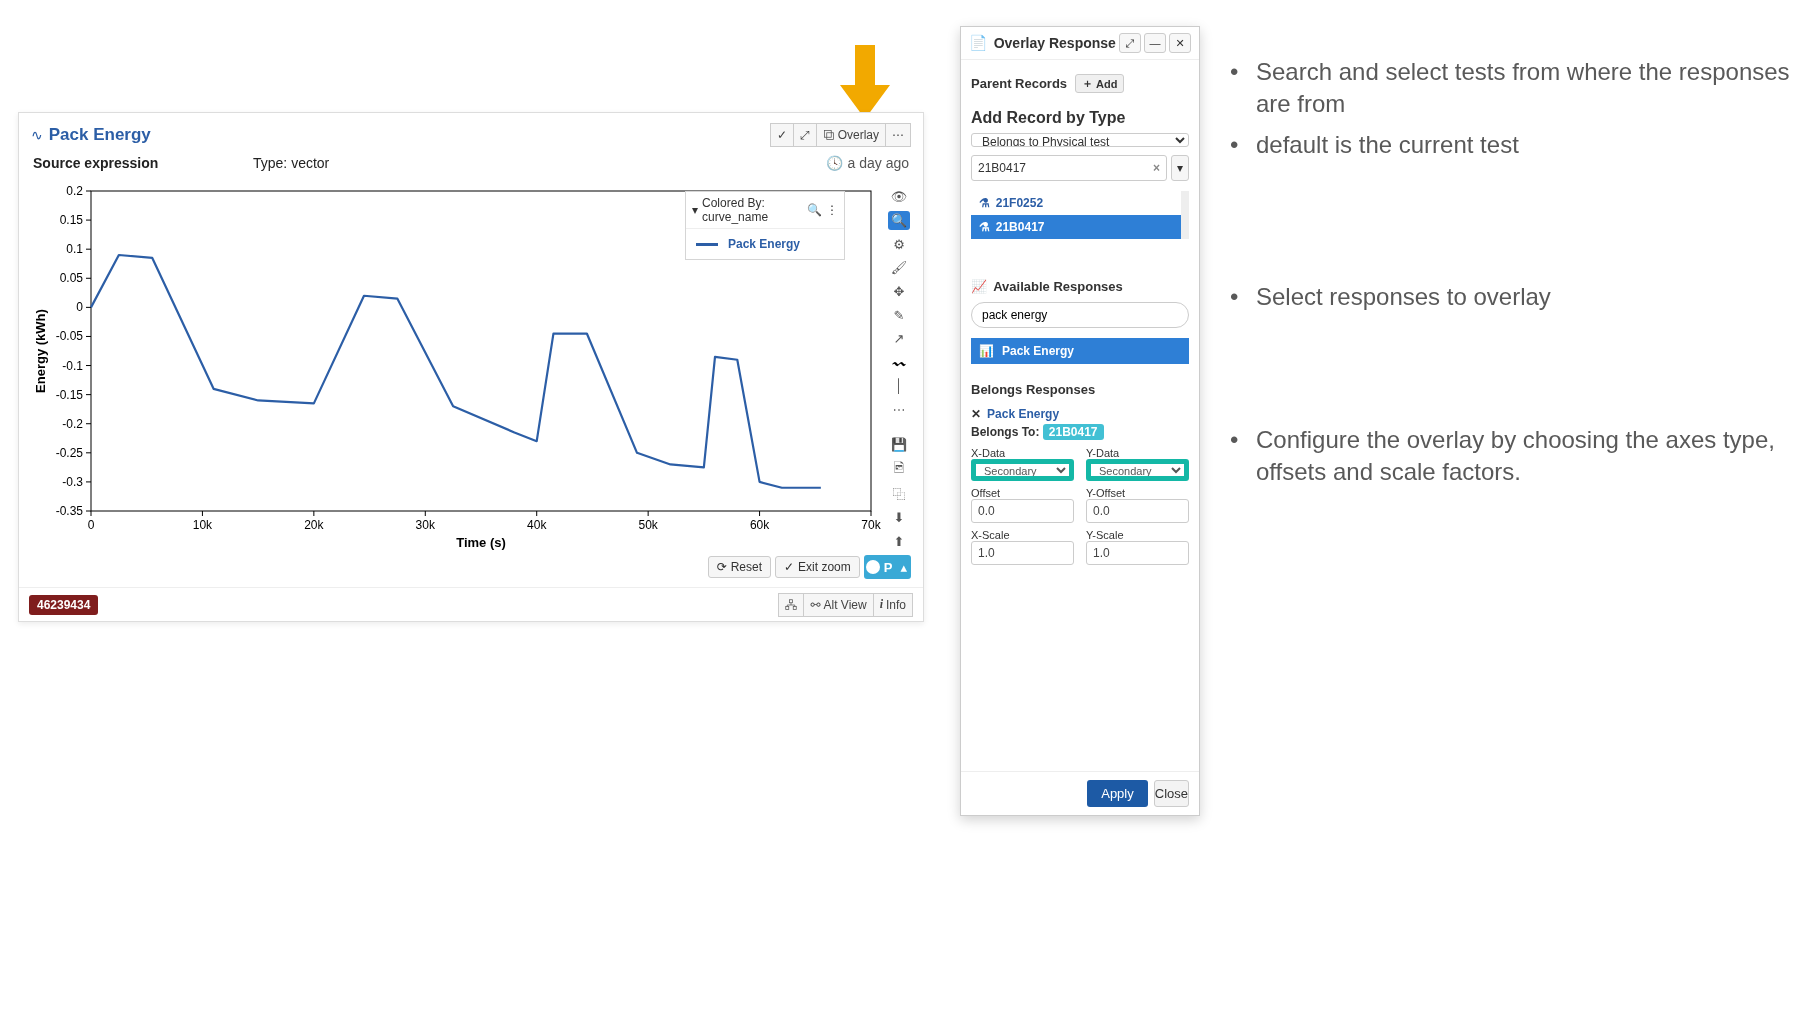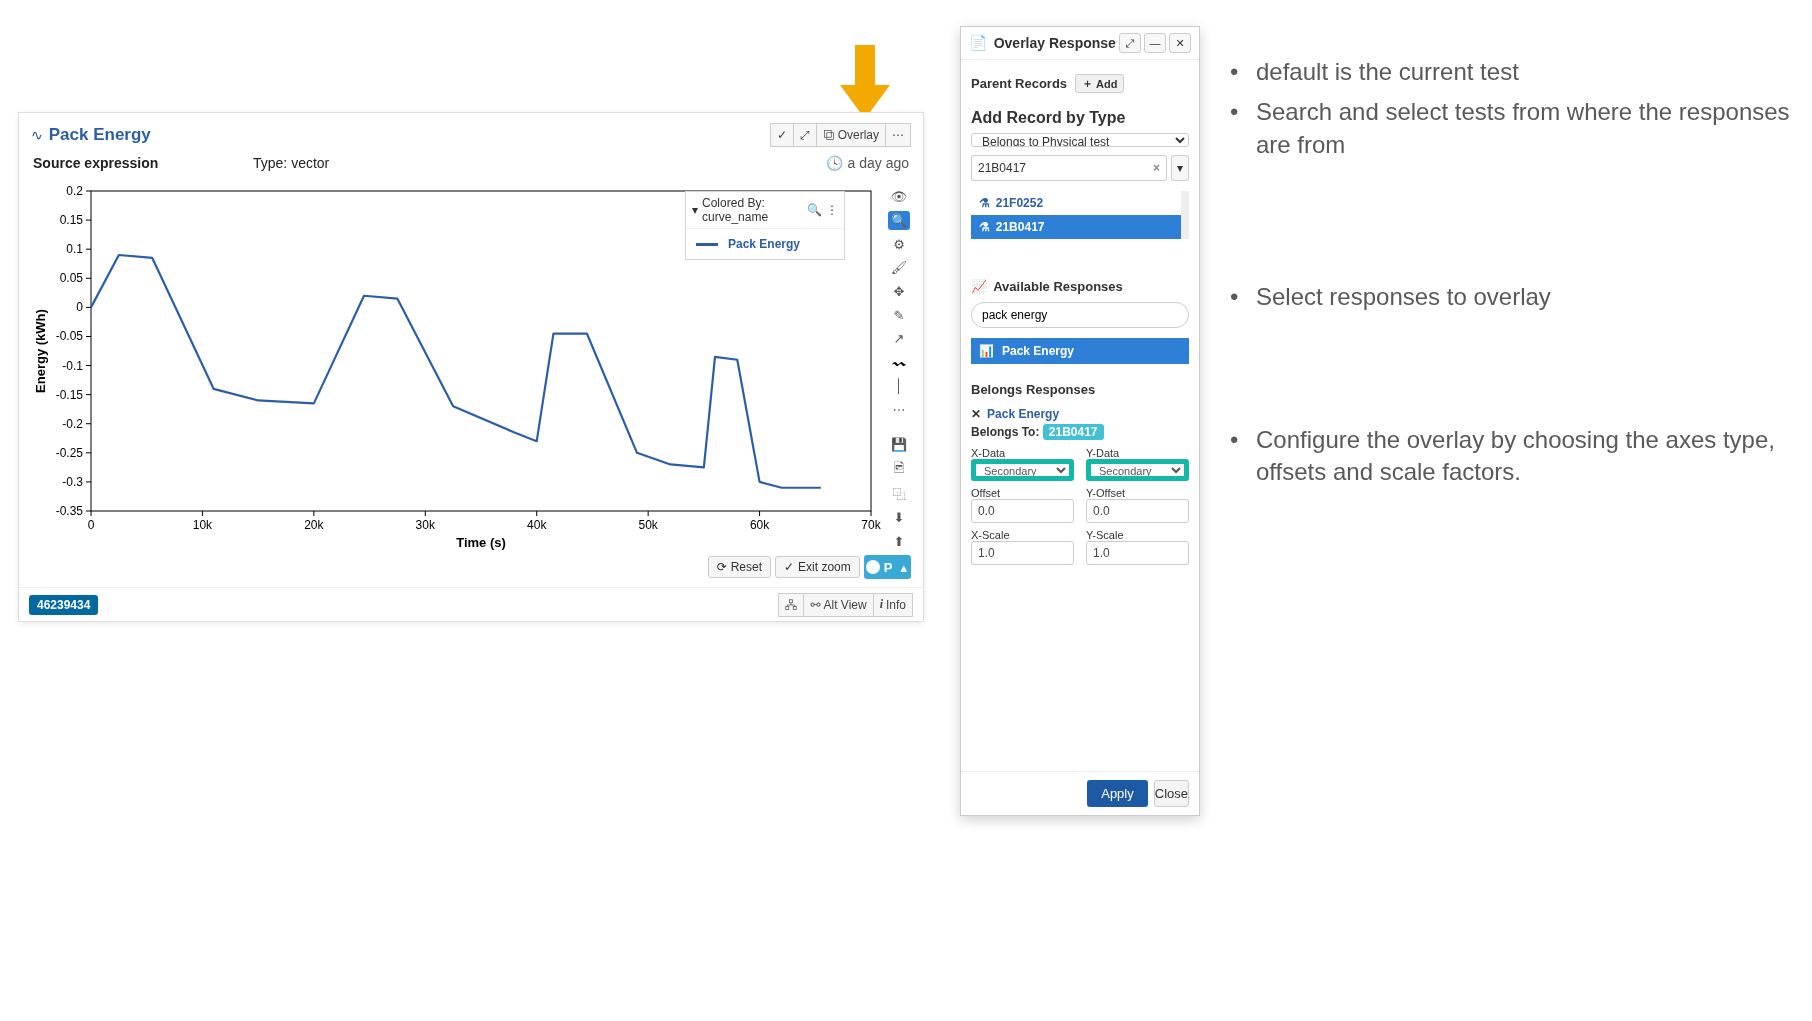--- a/index.html
+++ b/index.html
@@ -74,21 +74,21 @@
     border-radius:3px; cursor:pointer; display:inline-flex; align-items:center; gap:4px; color:#333;
   }
   .ptoggle { background:#3aa9d6; color:#fff; border:none; height:24px; border-radius:3px;
      display:inline-flex; align-items:center; padding:0 4px 0 2px; gap:4px;}
   .ptoggle .knob{width:14px;height:14px;background:#fff;border-radius:50%;}
   .chart-bottombar {
     position:absolute; left:0; right:0; bottom:0; height:34px;
     border-top:1px solid #eee;
     display:flex; align-items:center; padding:0 10px;
   }
-  .idbadge { background:#0369a1; color:#fff; padding:3px 8px; border-radius:3px; font-size:12px; font-weight:600;}
+  .idbadge { background:#7f1d1d; color:#fff; padding:3px 8px; border-radius:3px; font-size:12px; font-weight:600;}
   .bottom-right { margin-left:auto; display:flex; gap:0; }
 
   
   .big-arrow {
     position:absolute;
     left: 840px; top:45px;
     width: 50px; height: 74px;
   }
 
   
@@ -398,22 +398,22 @@
   </div>
 
   <div class="op-footer">
     <button class="btn-primary">Apply</button>
     <button class="btn-default">Close</button>
   </div>
 </div>
 
 <div class="notes">
   <ul id="notes-block1">
+      <li>Search and select tests from where the responses are from</li>
       <li>default is the current test</li>
-      <li>Search and select tests from where the responses are from</li>
     </ul>
   <ul id="notes-block2" class="block2">
       <li>Select responses to overlay</li>
     </ul>
   <ul id="notes-block3" class="block3">
       <li>Configure the overlay by choosing the axes type, offsets and scale factors.</li>
     </ul>
 </div>
 
 </body></html>

